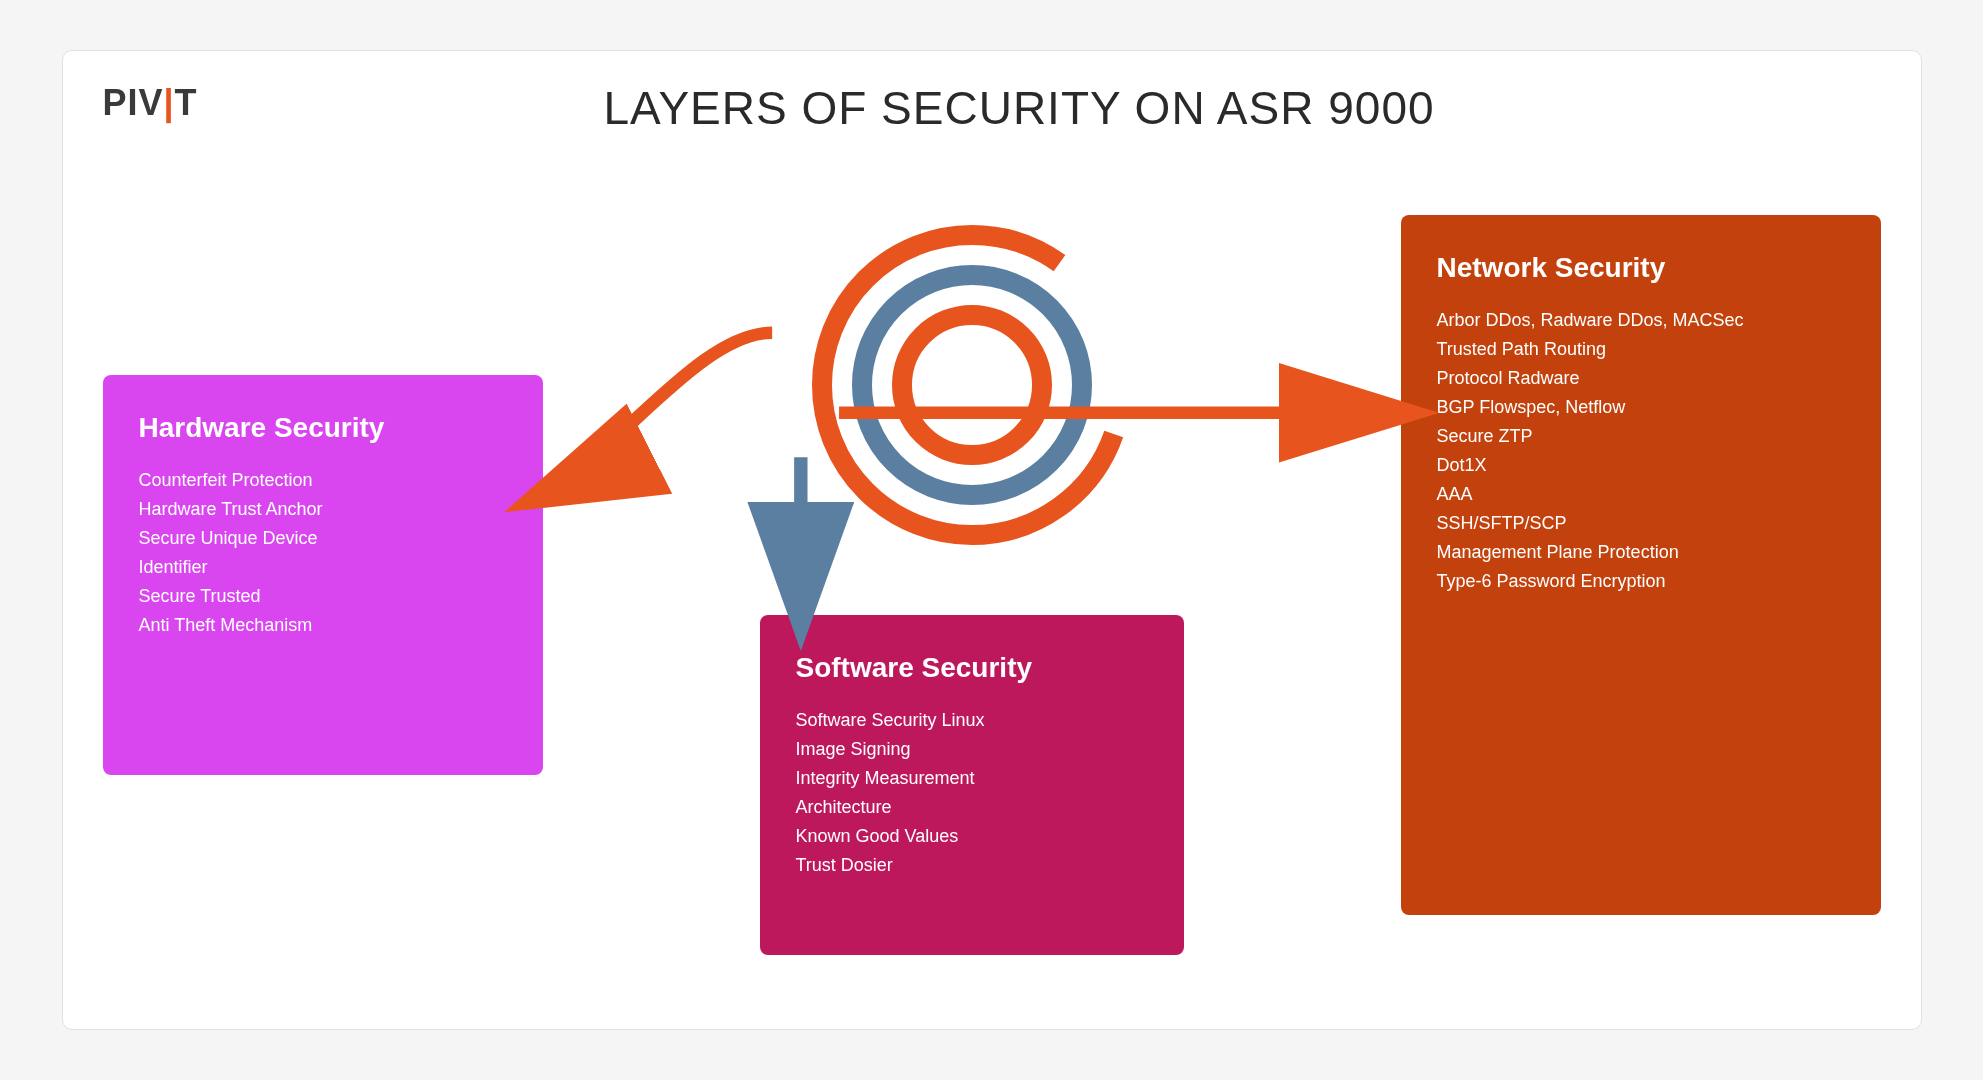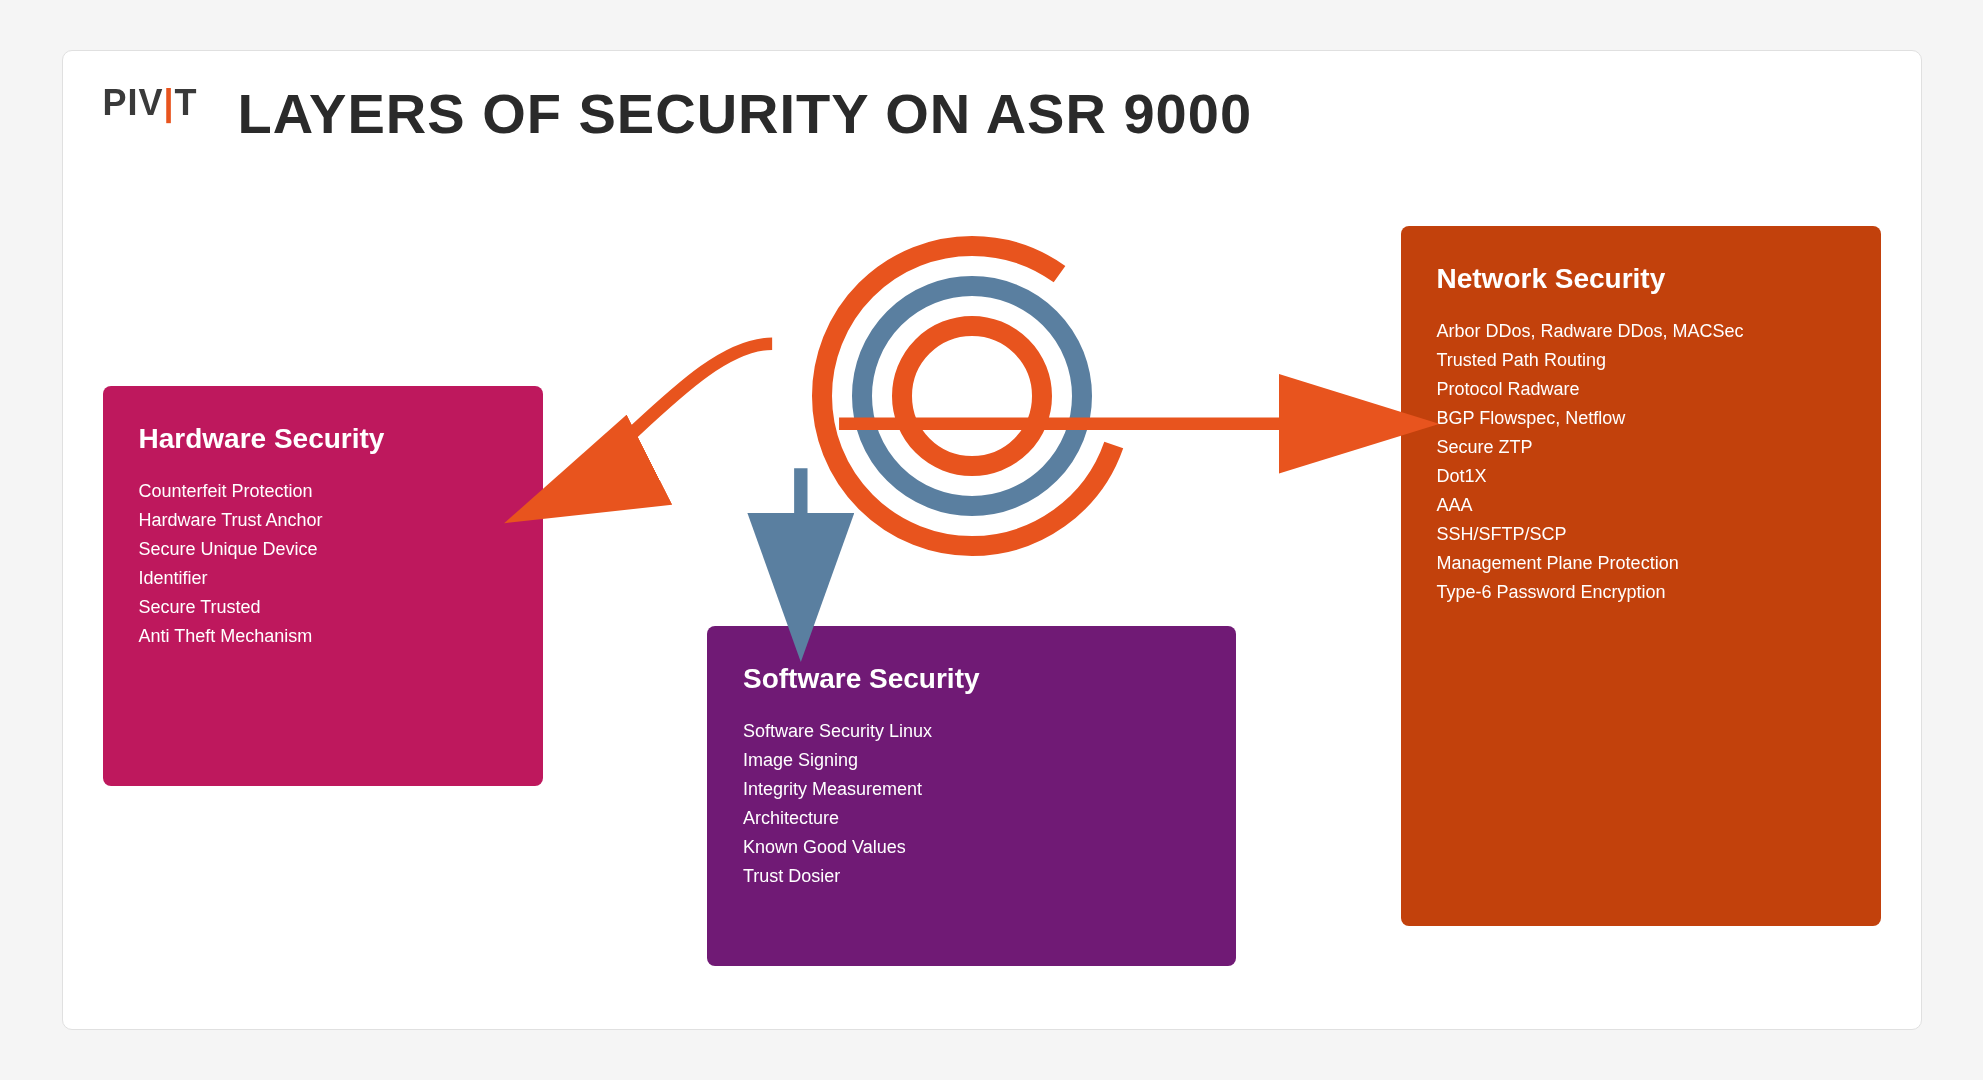--- a/index.html
+++ b/index.html
@@ -39,40 +39,40 @@
       margin-right: 40px;
       margin-top: 4px;
     }
 
     .logo .v-slash {
       color: #e8541e;
     }
 
     .page-title {
       flex: 1;
-      text-align: left;
-      font-size: 56px;
-      font-weight: 700;
+      text-align: center;
+      font-size: 46px;
+      font-weight: 400;
       color: #2a2a2a;
       letter-spacing: 1px;
       margin-right: 80px;
     }
 
     
     .main-layout {
       display: flex;
       position: relative;
       gap: 0;
       margin-top: 20px;
       align-items: flex-start;
     }
 
     
     .box-hardware {
-      background: #be185d;
+      background: #d946ef;
       border-radius: 8px;
       padding: 36px 36px 40px 36px;
       width: 440px;
       min-height: 400px;
       margin-top: 220px;
       flex-shrink: 0;
       position: relative;
       z-index: 2;
     }
 
@@ -90,24 +90,24 @@
     .circles-container {
       position: relative;
       width: 340px;
       height: 340px;
       margin-top: 60px;
       flex-shrink: 0;
     }
 
     
     .box-software {
-      background: #701a75;
+      background: #be185d;
       border-radius: 8px;
       padding: 36px 36px 40px 36px;
-      width: 529px;
+      width: 424px;
       min-height: 340px;
       margin-top: 60px;
       flex-shrink: 0;
       position: relative;
       z-index: 2;
     }
 
     
     .box-network {
       background: #c2410c;

